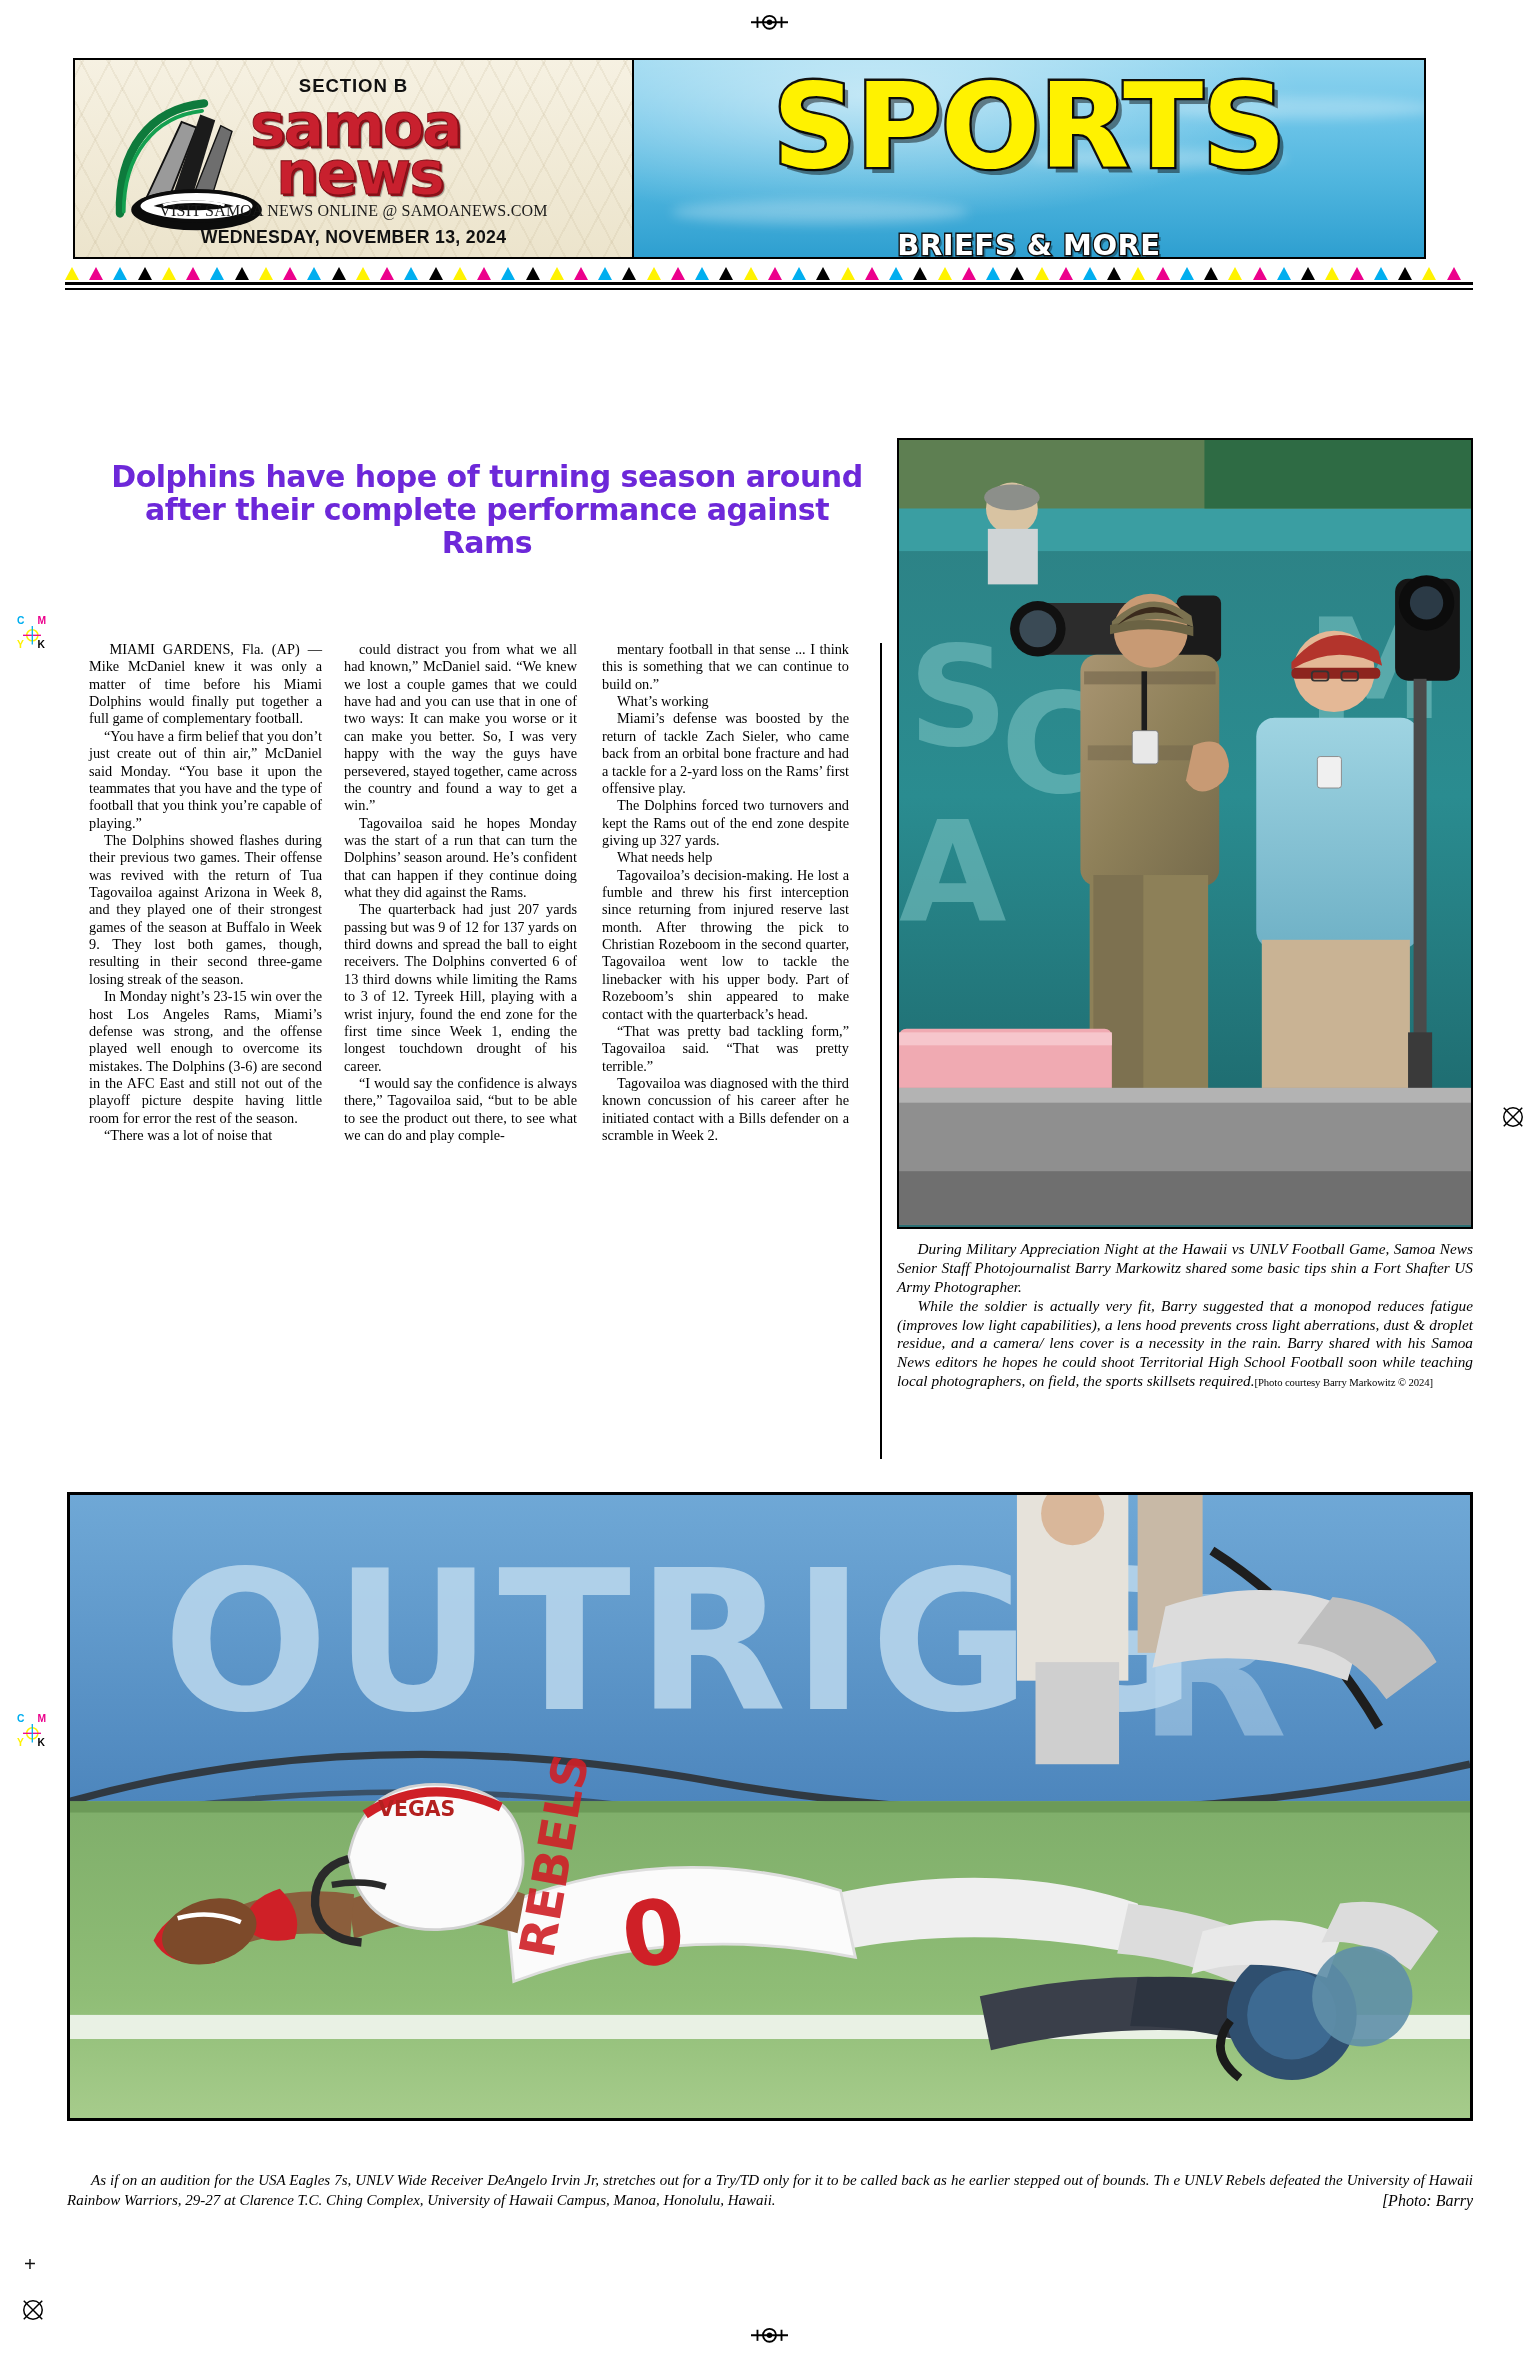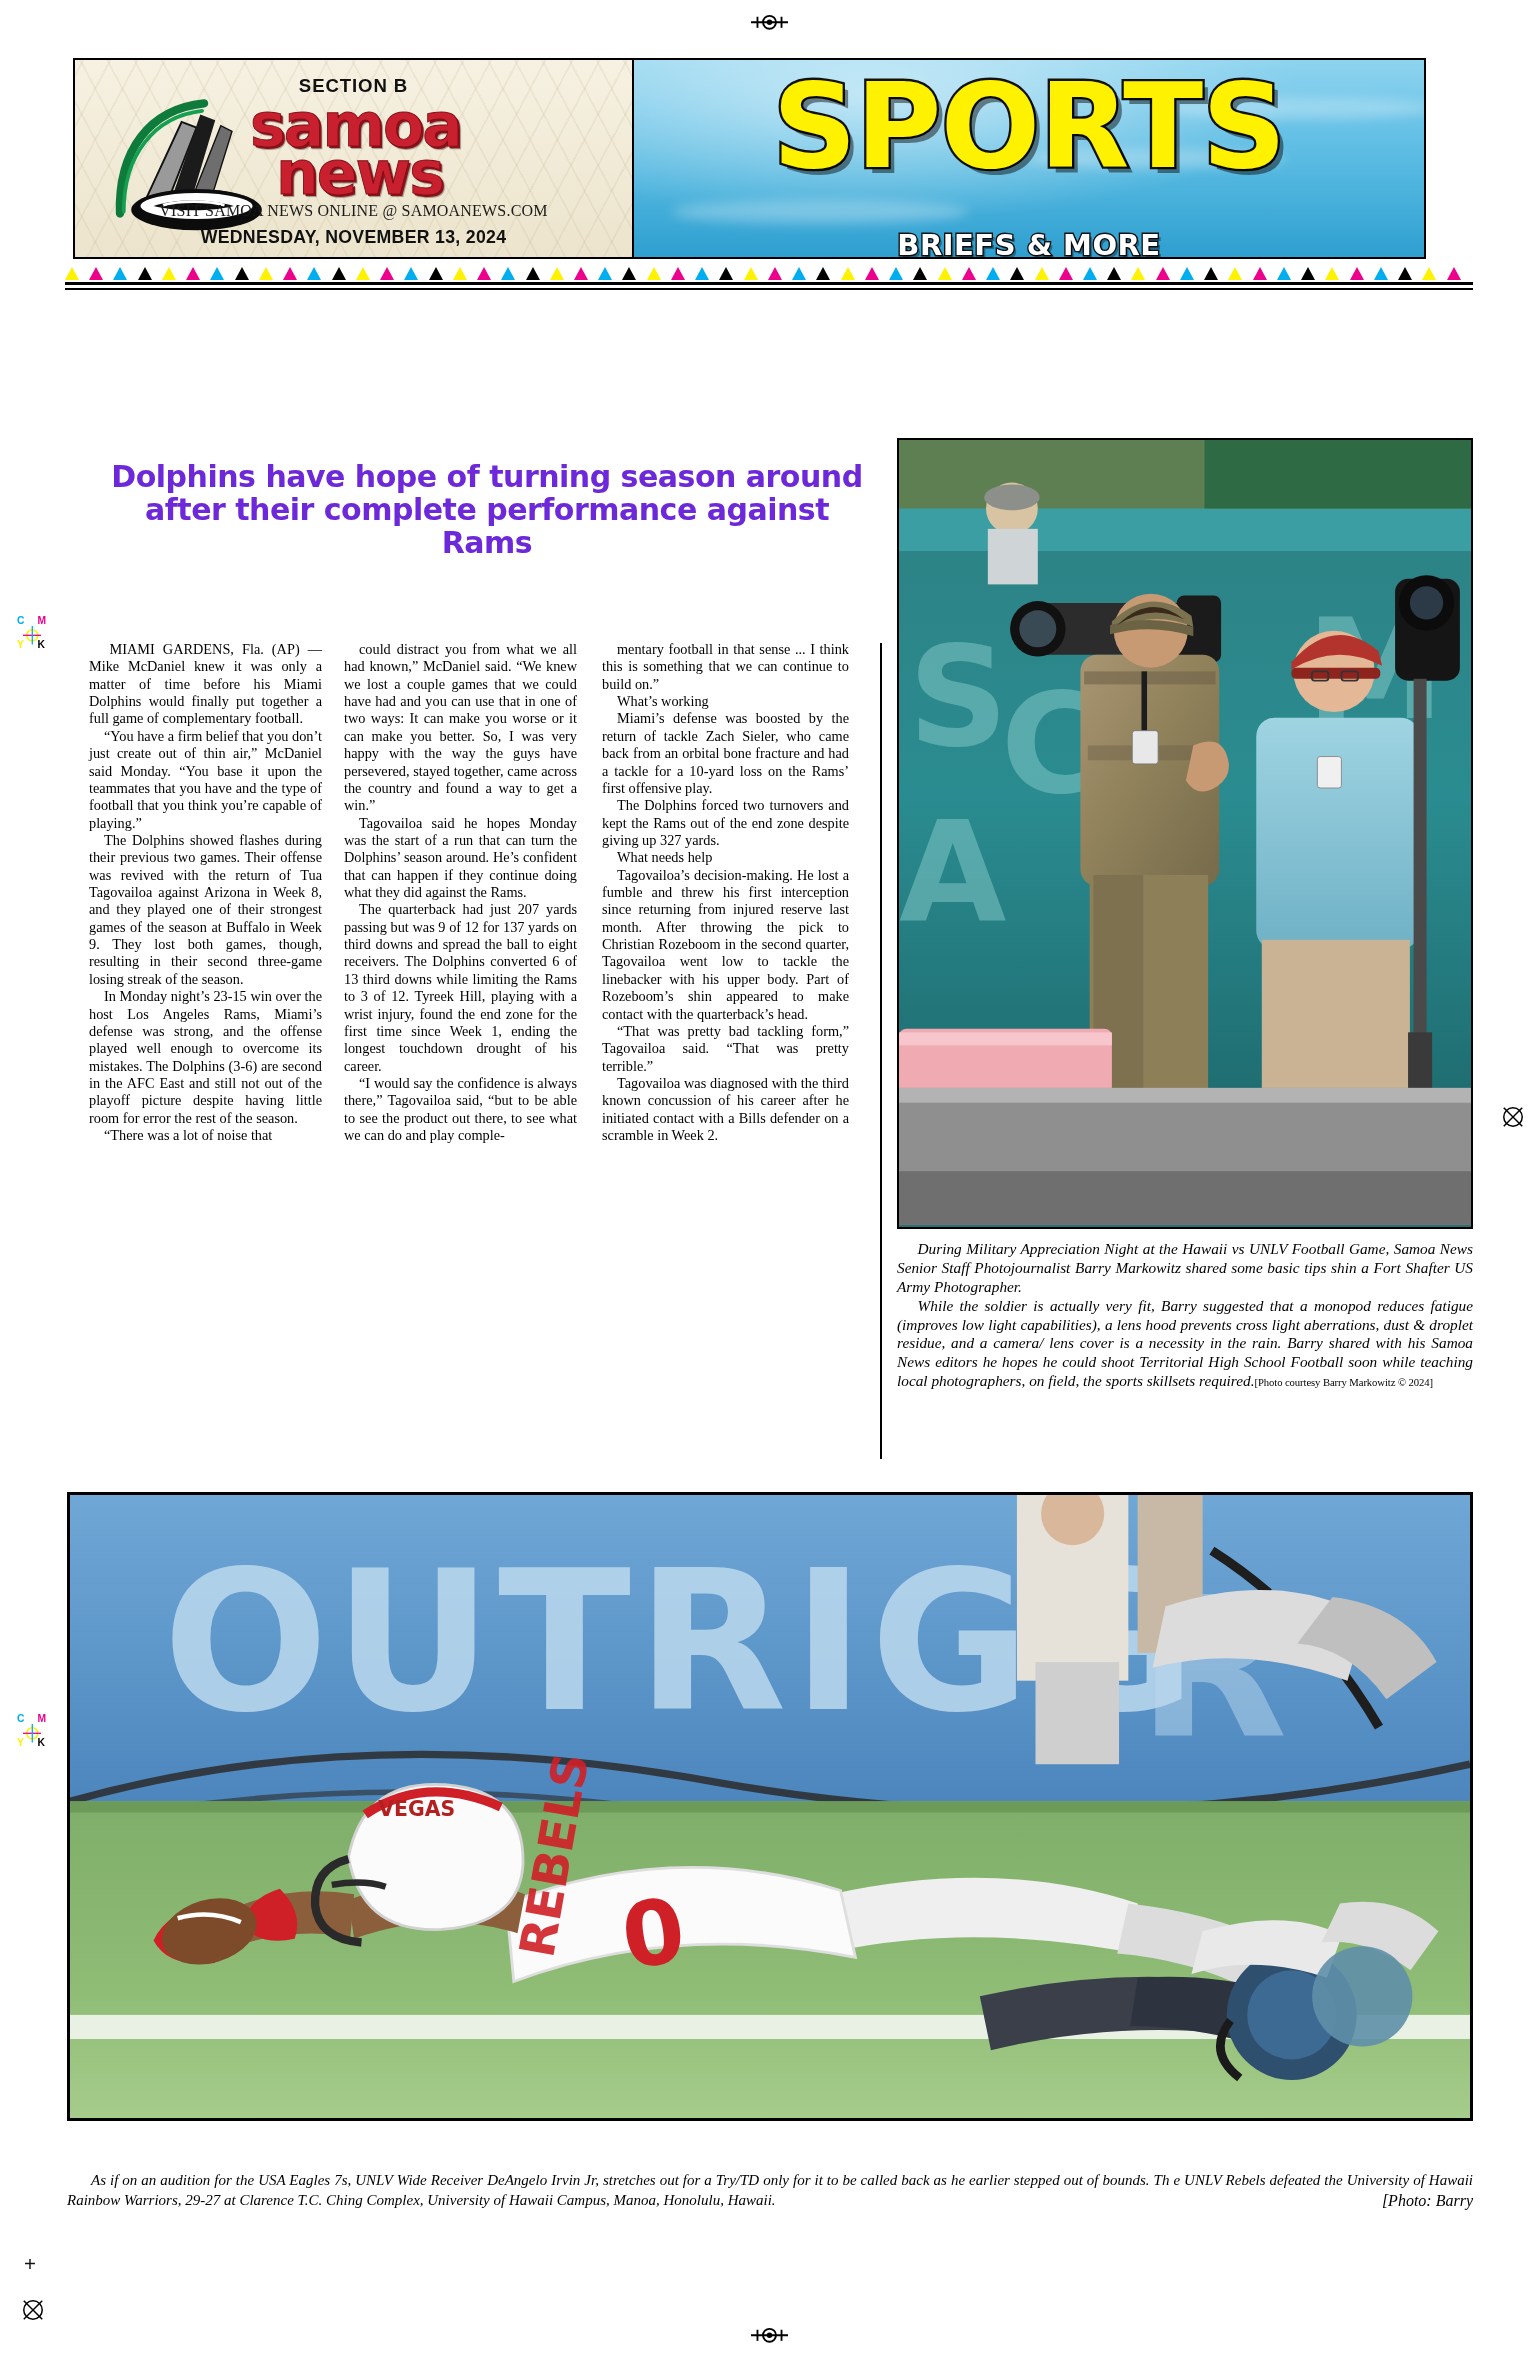--- a/index.html
+++ b/index.html
@@ -351,21 +351,21 @@
     </div>
   <div class="col" id="col2">
       <p>could distract you from what we all had known,” McDaniel said. “We knew we lost a couple games that we could have had and you can use that in one of two ways: It can make you worse or it can make you better. So, I was very happy with the way the guys have persevered, stayed together, came across the country and found a way to get a win.”</p>
       <p>Tagovailoa said he hopes Monday was the start of a run that can turn the Dolphins’ season around. He’s confident that can happen if they continue doing what they did against the Rams.</p>
       <p>The quarterback had just 207 yards passing but was 9 of 12 for 137 yards on third downs and spread the ball to eight receivers. The Dolphins converted 6 of 13 third downs while limiting the Rams to 3 of 12. Tyreek Hill, playing with a wrist injury, found the end zone for the first time since Week 1, ending the longest touchdown drought of his career.</p>
       <p>“I would say the confidence is always there,” Tagovailoa said, “but to be able to see the product out there, to see what we can do and play comple-</p>
     </div>
   <div class="col" id="col3">
       <p>mentary football in that sense ... I think this is something that we can continue to build on.”</p>
       <p>What’s working</p>
-      <p>Miami’s defense was boosted by the return of tackle Zach Sieler, who came back from an orbital bone fracture and had a tackle for a 10-yard loss on the Rams’ first offensive play.</p>
+      <p>Miami’s defense was boosted by the return of tackle Zach Sieler, who came back from an orbital bone fracture and had a tackle for a 2-yard loss on the Rams’ first offensive play.</p>
       <p>The Dolphins forced two turnovers and kept the Rams out of the end zone despite giving up 327 yards.</p>
       <p>What needs help</p>
       <p>Tagovailoa’s decision-making. He lost a fumble and threw his first interception since returning from injured reserve last month. After throwing the pick to Christian Rozeboom in the second quarter, Tagovailoa went low to tackle the linebacker with his upper body. Part of Rozeboom’s shin appeared to make contact with the quarterback’s head.</p>
       <p>“That was pretty bad tackling form,” Tagovailoa said. “That was pretty terrible.”</p>
       <p>Tagovailoa was diagnosed with the third known concussion of his career after he initiated contact with a Bills defender on a scramble in Week 2.</p>
     </div>
 
   <div id="vrule1"></div>
 
   <div id="photo1">

